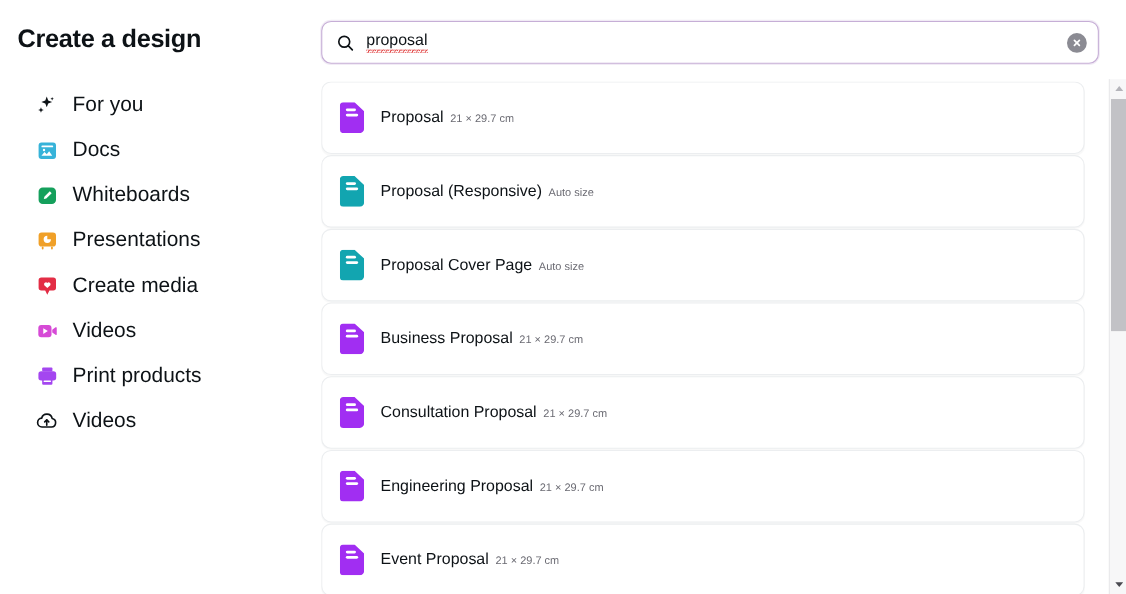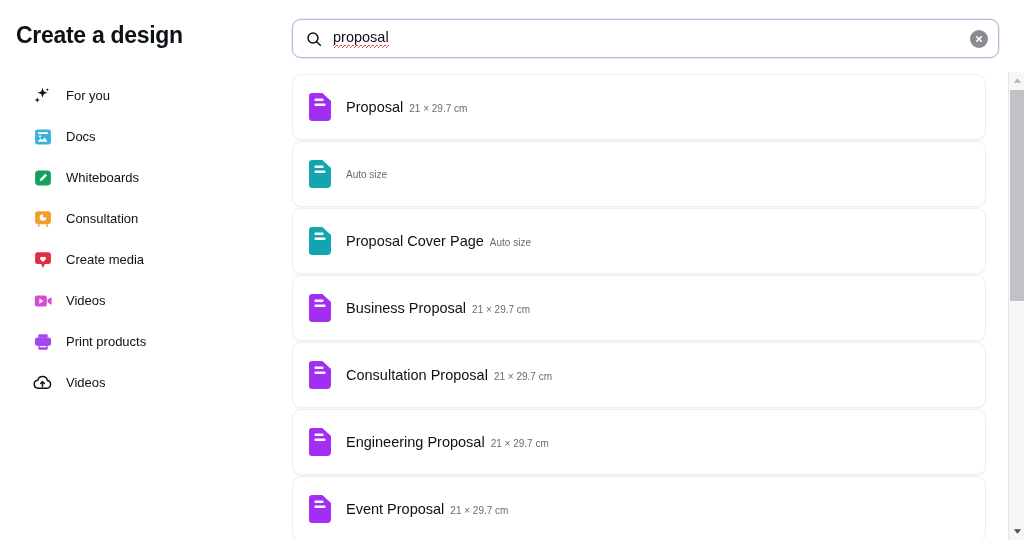--- a/index.html
+++ b/index.html
@@ -60,21 +60,21 @@
   .nav-ico {
     width: 21px; height: 21px;
     flex: 0 0 21px;
     display: flex;
     align-items: center;
     justify-content: center;
   }
   .nav-ico svg { display: block; }
 
   .nav-label {
-    font-size: 13px;
+    font-size: 19px;
     color: #0d1216;
     line-height: 1;
     white-space: nowrap;
   }
 
   
   .content {
     flex: 1 1 auto;
     position: relative;
     height: 540px;
@@ -268,21 +268,21 @@
 
       <div class="nav-item">
         <span class="nav-ico">
           <svg width="20" height="20" viewBox="0 0 24 24">
             <rect x="2.5" y="2.8" width="19" height="15.4" rx="3.4" fill="#f0a028"></rect>
             <path d="M12 6.3a4 4 0 1 0 4 4h-4V6.3z" fill="#ffffff"></path>
             <rect x="6" y="18.2" width="1.9" height="3.3" rx="0.9" fill="#f0a028"></rect>
             <rect x="16.1" y="18.2" width="1.9" height="3.3" rx="0.9" fill="#f0a028"></rect>
           </svg>
         </span>
-        <span class="nav-label">Consultation</span>
+        <span class="nav-label">Presentations</span>
       </div>
 
       <div class="nav-item">
         <span class="nav-ico">
           <svg width="20" height="20" viewBox="0 0 24 24">
             <path d="M5.5 2.8h13a3 3 0 0 1 3 3v8.1a3 3 0 0 1-3 3h-4.2L12 21.6l-2.3-4.7H5.5a3 3 0 0 1-3-3V5.8a3 3 0 0 1 3-3z" fill="#e32d45"></path>
             <path d="M12 14.3l-3.3-3.2a2.1 2.1 0 0 1 3.3-2.5 2.1 2.1 0 0 1 3.3 2.5L12 14.3z" fill="#ffffff"></path>
           </svg>
         </span>
         <span class="nav-label">Create media</span>
@@ -364,20 +364,21 @@
         </div>
         <div class="result-row">
           <span class="doc-ico">
             <svg width="22" height="28" viewBox="0 0 22 28">
               <path d="M3.2 0h10.1L22 8.1V24a4 4 0 0 1-4 4H3.2a3.2 3.2 0 0 1-3.2-3.2V3.2A3.2 3.2 0 0 1 3.2 0z" fill="#12a5b0"></path>
               <rect x="5.4" y="5.6" width="9.2" height="2.5" rx="1.25" fill="#ffffff"></rect>
               <rect x="5.4" y="10.4" width="11.2" height="2.5" rx="1.25" fill="#ffffff"></rect>
             </svg>
           </span>
           <span class="result-text">
+            <span class="r-name">Proposal (Responsive)</span>
             <span class="r-dim">Auto size</span>
           </span>
         </div>
         <div class="result-row">
           <span class="doc-ico">
             <svg width="22" height="28" viewBox="0 0 22 28">
               <path d="M3.2 0h10.1L22 8.1V24a4 4 0 0 1-4 4H3.2a3.2 3.2 0 0 1-3.2-3.2V3.2A3.2 3.2 0 0 1 3.2 0z" fill="#12a5b0"></path>
               <rect x="5.4" y="5.6" width="9.2" height="2.5" rx="1.25" fill="#ffffff"></rect>
               <rect x="5.4" y="10.4" width="11.2" height="2.5" rx="1.25" fill="#ffffff"></rect>
             </svg>

